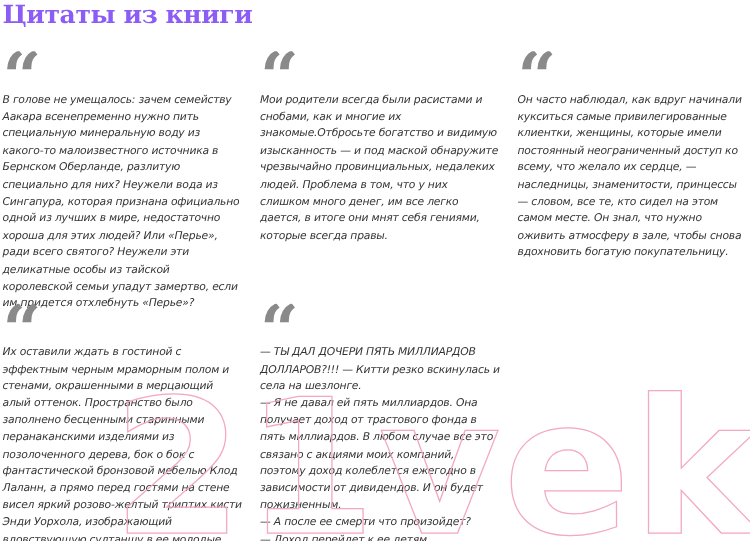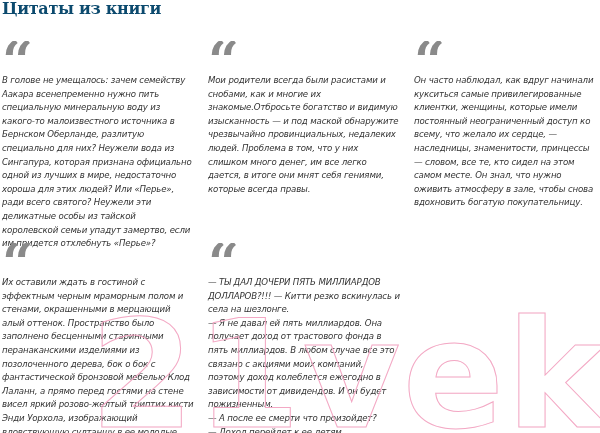--- a/index.html
+++ b/index.html
@@ -1,17 +1,17 @@
 <!DOCTYPE html>
 <html><head>
 <meta charset="utf-8">
 <style>
   html, body { margin:0; padding:0; background:#ffffff; }
   body { width:600px; height:433px; position:relative; overflow:hidden; font-family:"DejaVu Sans", sans-serif; }
-  .title { position:absolute; left:2px; top:-1px; font-family:"DejaVu Serif", serif; font-weight:bold; font-size:16px; color:#0c4a6e; letter-spacing:-0.3px;text-align:right; }
+  .title { position:absolute; left:2px; top:-1px; font-family:"DejaVu Serif", serif; font-weight:bold; font-size:20px; color:#8b5cf6; letter-spacing:-0.3px;text-align:right; }
   .quote { position:absolute; width:192px; }
   .qmark { font-family:"DejaVu Serif", serif; font-weight:bold; font-size:54px; line-height:40px; height:28px; color:#8a8a8a; overflow:hidden; letter-spacing:-3px; }
   .qtext { margin-top:5px; font-style:italic; font-size:8.6px; line-height:13.6px; color:#333; white-space:pre-line; letter-spacing:-0.15px; }
   .q0 { left:2px; top:41px; }
   .q1 { left:208px; top:41px; }
   .q2 { left:414px; top:41px; width:186px; }
   .q3 { left:2px; top:243px; }
   .q4 { left:208px; top:243px; }
   .watermark { position:absolute; left:90px; top:300px; font-family:"DejaVu Sans", sans-serif; font-weight:bold; font-size:150px; line-height:150px; color:transparent; -webkit-text-stroke:1px #f3a8c4; letter-spacing:2px; pointer-events:none; white-space:nowrap; }
 </style>

